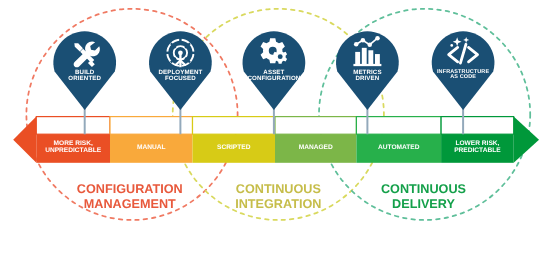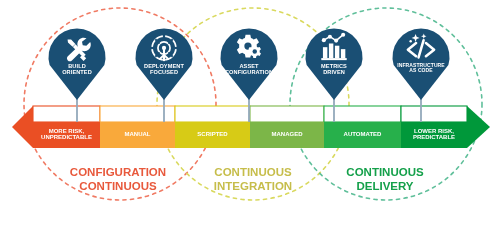--- a/index.html
+++ b/index.html
@@ -198,20 +198,20 @@
 UNPREDICTABLE</div>
       <div class="seg-label" style="left: 100px; width: 75px; top: 131px; font-size: 6px;">MANUAL</div>
       <div class="seg-label" style="left: 175px; width: 75px; top: 131px; font-size: 6px;">SCRIPTED</div>
       <div class="seg-label" style="left: 250px; width: 74px; top: 131px; font-size: 6px;">MANAGED</div>
       <div class="seg-label" style="left: 324px; width: 77px; top: 131px; font-size: 6px;">AUTOMATED</div>
       <div class="seg-label" style="left: 401px; width: 66px; top: 128px; font-size: 6px;">LOWER RISK,
 PREDICTABLE</div>
     </div>
   <div id="phase-labels">
       <div class="phase-label" style="left: 43px; top: 166px; width: 150px; color: rgb(232, 89, 60); font-size: 11.5px;">CONFIGURATION
-CONTINUOUS</div>
+MANAGEMENT</div>
       <div class="phase-label" style="left: 178px; top: 166px; width: 150px; color: rgb(198, 189, 74); font-size: 11.5px;">CONTINUOUS
 INTEGRATION</div>
       <div class="phase-label" style="left: 310px; top: 166px; width: 150px; color: rgb(20, 160, 74); font-size: 11.5px;">CONTINUOUS
 DELIVERY</div>
     </div>
 
 </div>
 
 </body></html>

